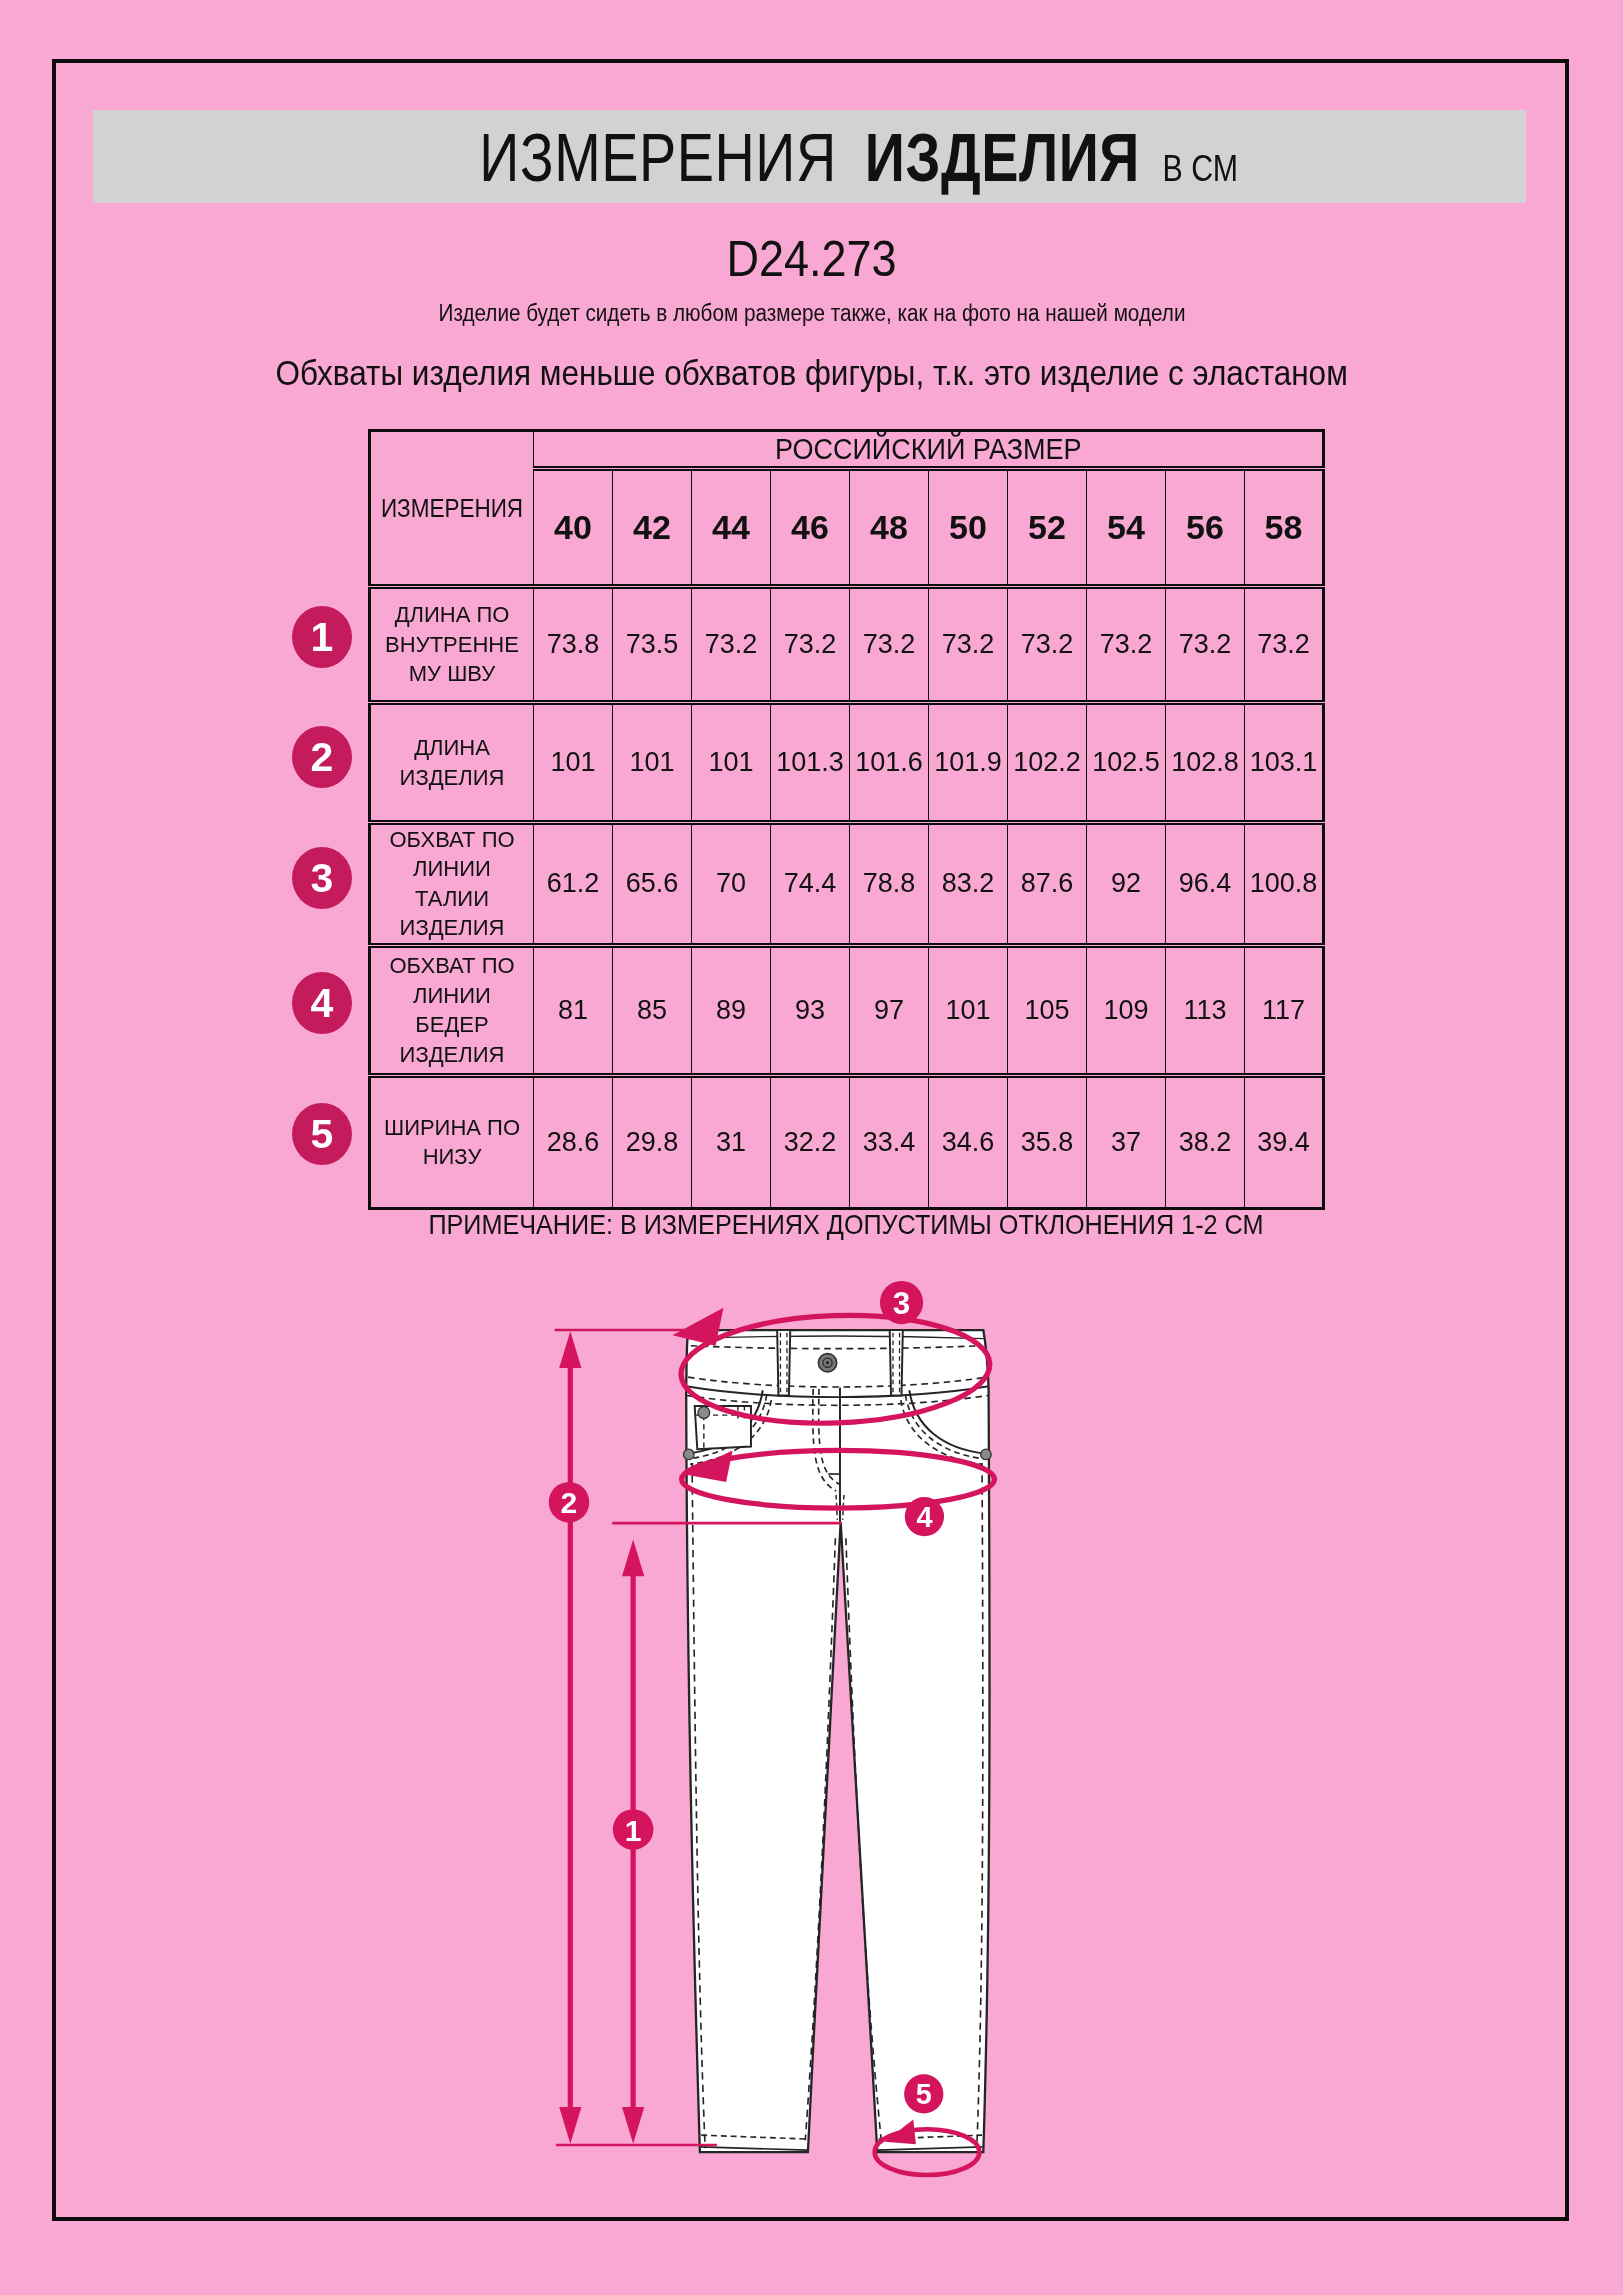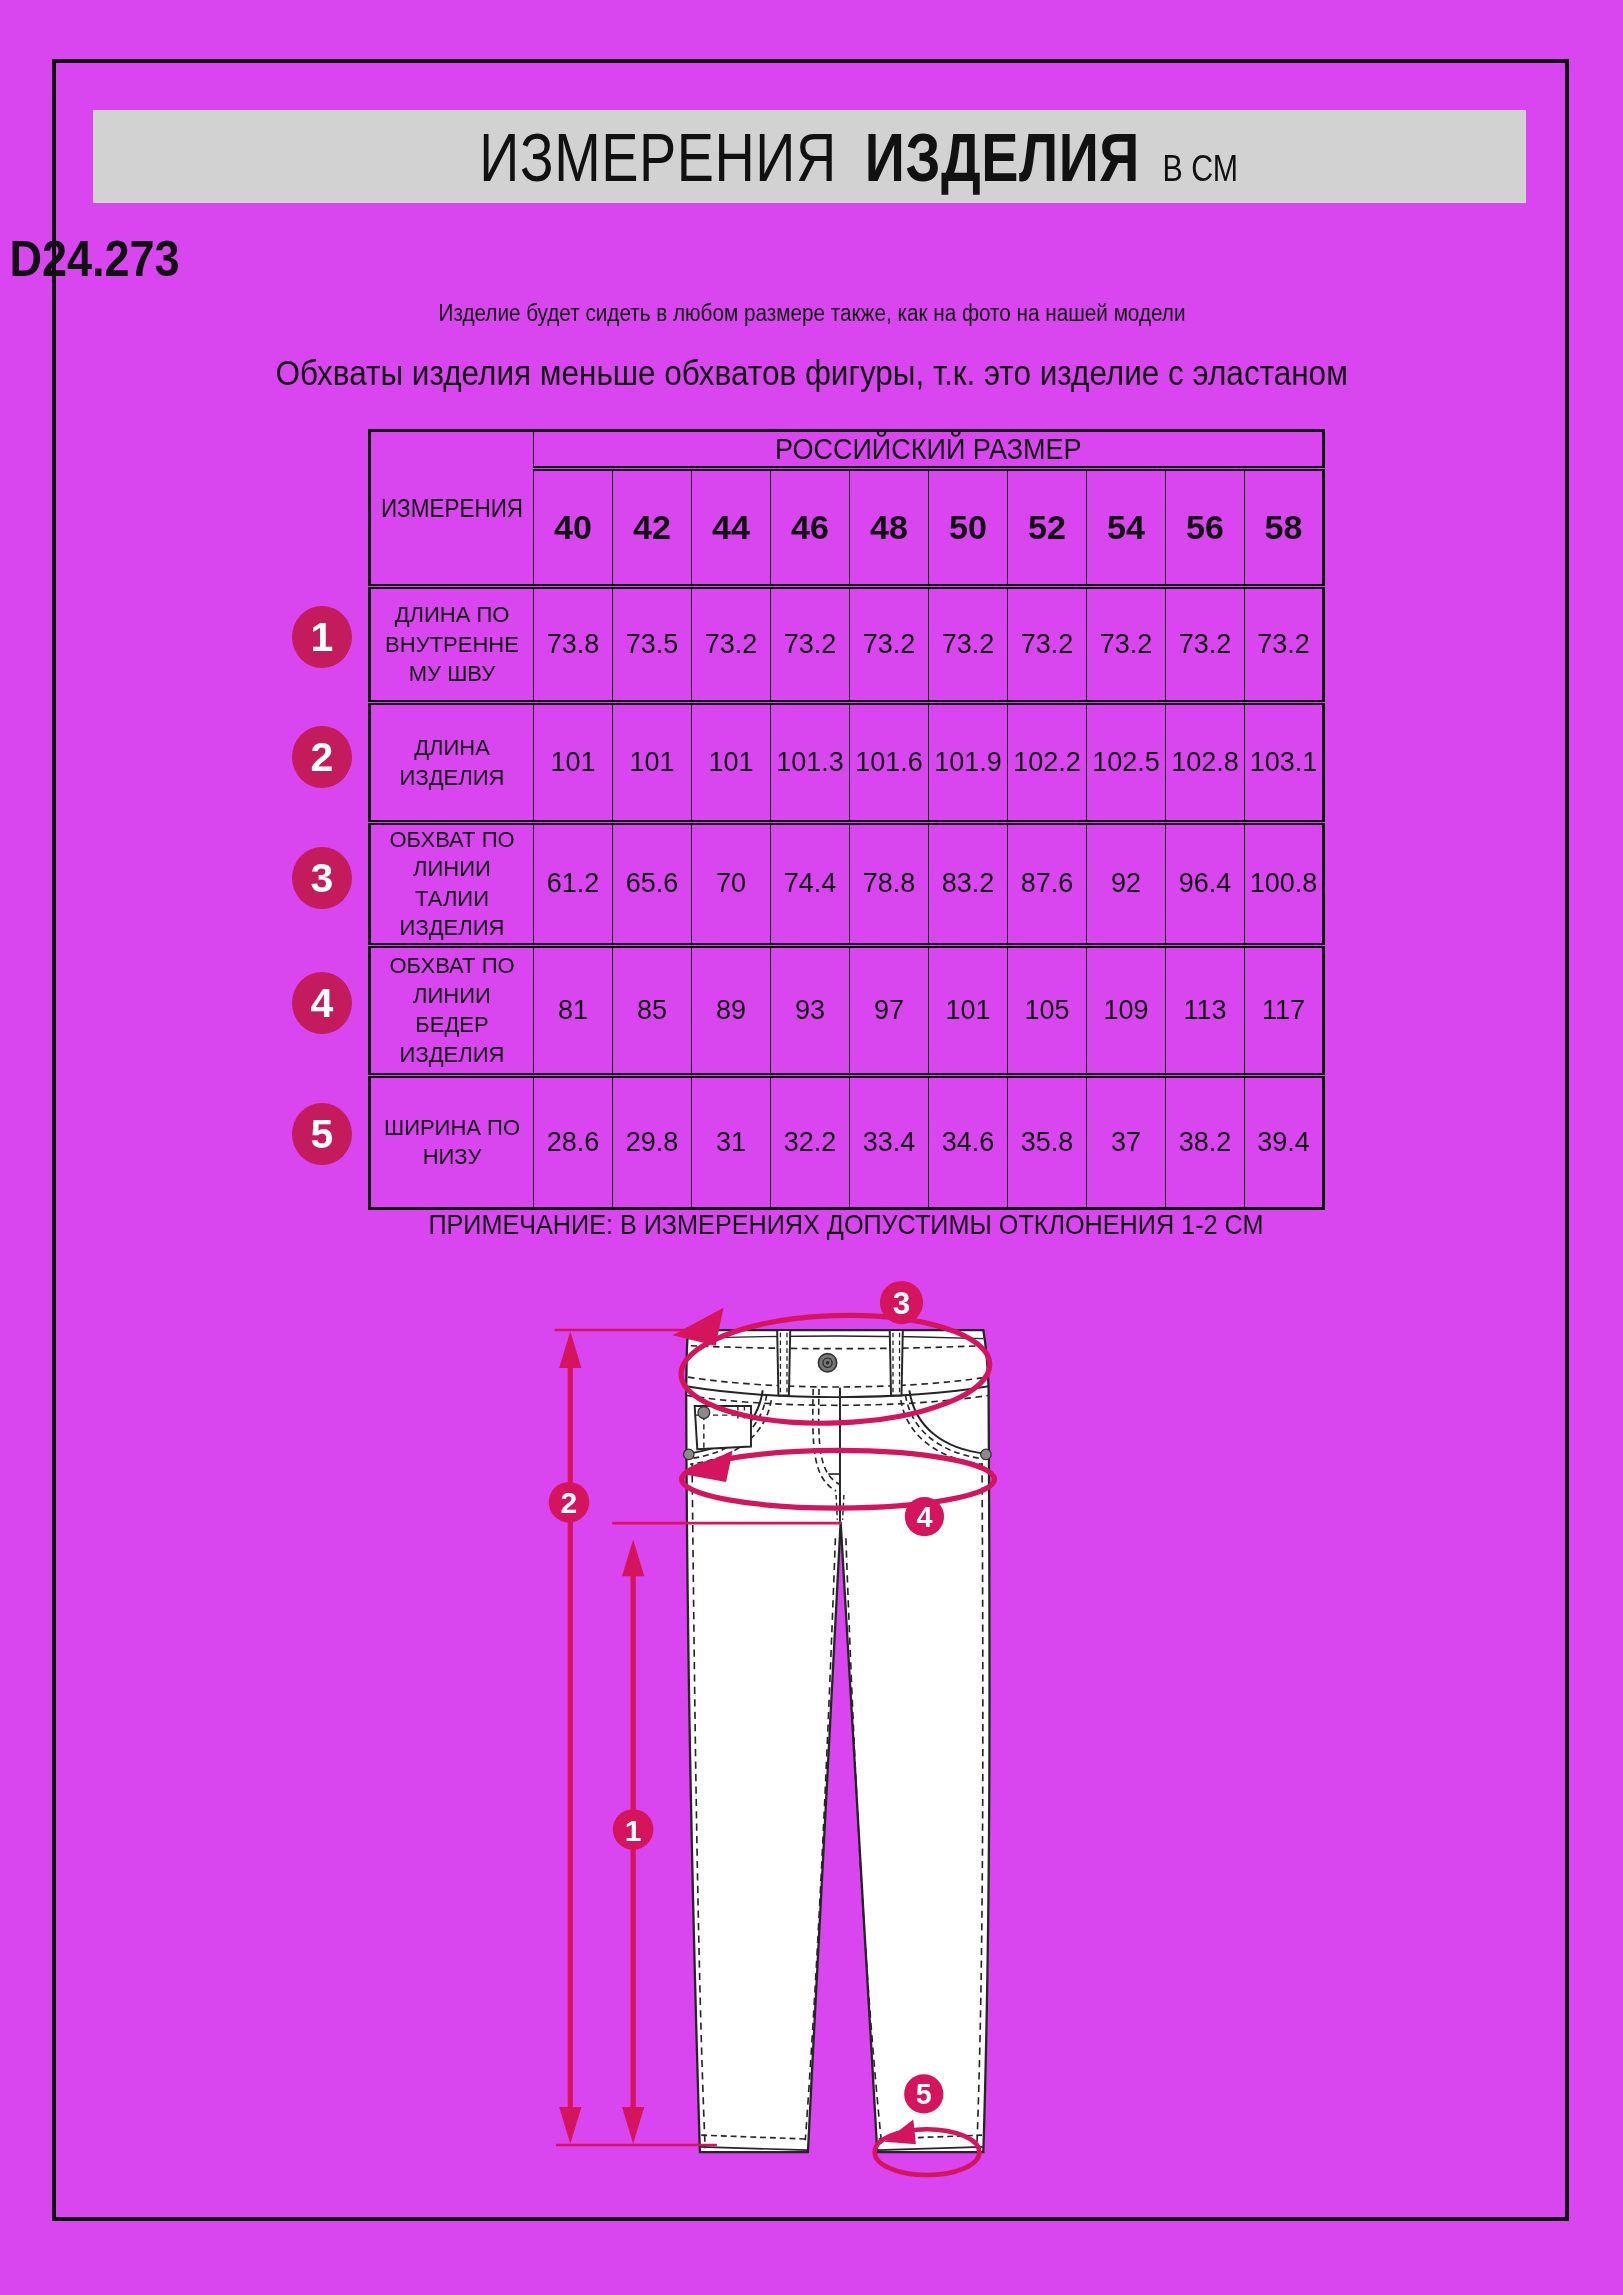--- a/index.html
+++ b/index.html
@@ -1,30 +1,30 @@
 <!DOCTYPE html>
 <html style="font-size:10.5px"><head>
 <meta charset="utf-8">
 <style>
   html,body{margin:0;padding:0;background:#ffffff;}
-  .page{position:relative;width:1623px;height:2295px;background:#d946ef;
+  .page{position:relative;width:1623px;height:2295px;background:#f9a8d4;
         font-family:"Liberation Sans","DejaVu Sans",sans-serif;color:#111;overflow:hidden;}
   .frame{position:absolute;left:52px;top:59px;width:1509px;height:2154px;border:4.6px solid #0d0d0d;}
   
   .cx{display:inline-block;transform:scaleX(.9);transform-origin:50% 50%;white-space:nowrap;}
   .cx82{display:inline-block;transform:scaleX(.82);transform-origin:50% 50%;white-space:nowrap;}
 
   .band{position:absolute;left:93px;top:110px;width:1433px;height:93px;background:#d2d2d2;
         display:flex;align-items:center;justify-content:center;}
   .band-inner{display:flex;align-items:baseline;margin-left:98px;}
   .band-t1{font-size:68px;font-weight:400;letter-spacing:0.7px;}
   .band-t2{font-size:68px;font-weight:700;margin-left:34px;letter-spacing:0.7px;}
   .band-t3{font-size:37px;font-weight:400;margin-left:27.5px;}
 
-  .code-line{position:absolute;left:0;top:230px;width:1623px;text-align:left;font-size:50px;font-weight:700;}
+  .code-line{position:absolute;left:0;top:230px;width:1623px;text-align:center;font-size:50px;font-weight:400;}
   .desc1{position:absolute;left:0;top:300px;width:1623px;text-align:center;font-size:23px;}
   .desc2{position:absolute;left:0;top:353px;width:1623px;text-align:center;font-size:35px;}
 
   .tblwrap{position:absolute;left:368px;top:429px;}
   table.sz{border-collapse:collapse;table-layout:fixed;width:955px;border:3.3px solid #0d0d0d;}
   table.sz td{border-left:1.3px solid #0d0d0d;border-right:1.3px solid #0d0d0d;border-top:1.3px solid #0d0d0d;
               text-align:center;vertical-align:middle;padding:0;overflow:hidden;}
   td.mhead{font-size:25px;}
   td.ghead{font-size:30px;}
   tr.sizes td{border-top:5.2px double #0d0d0d;font-size:34px;font-weight:700;}

